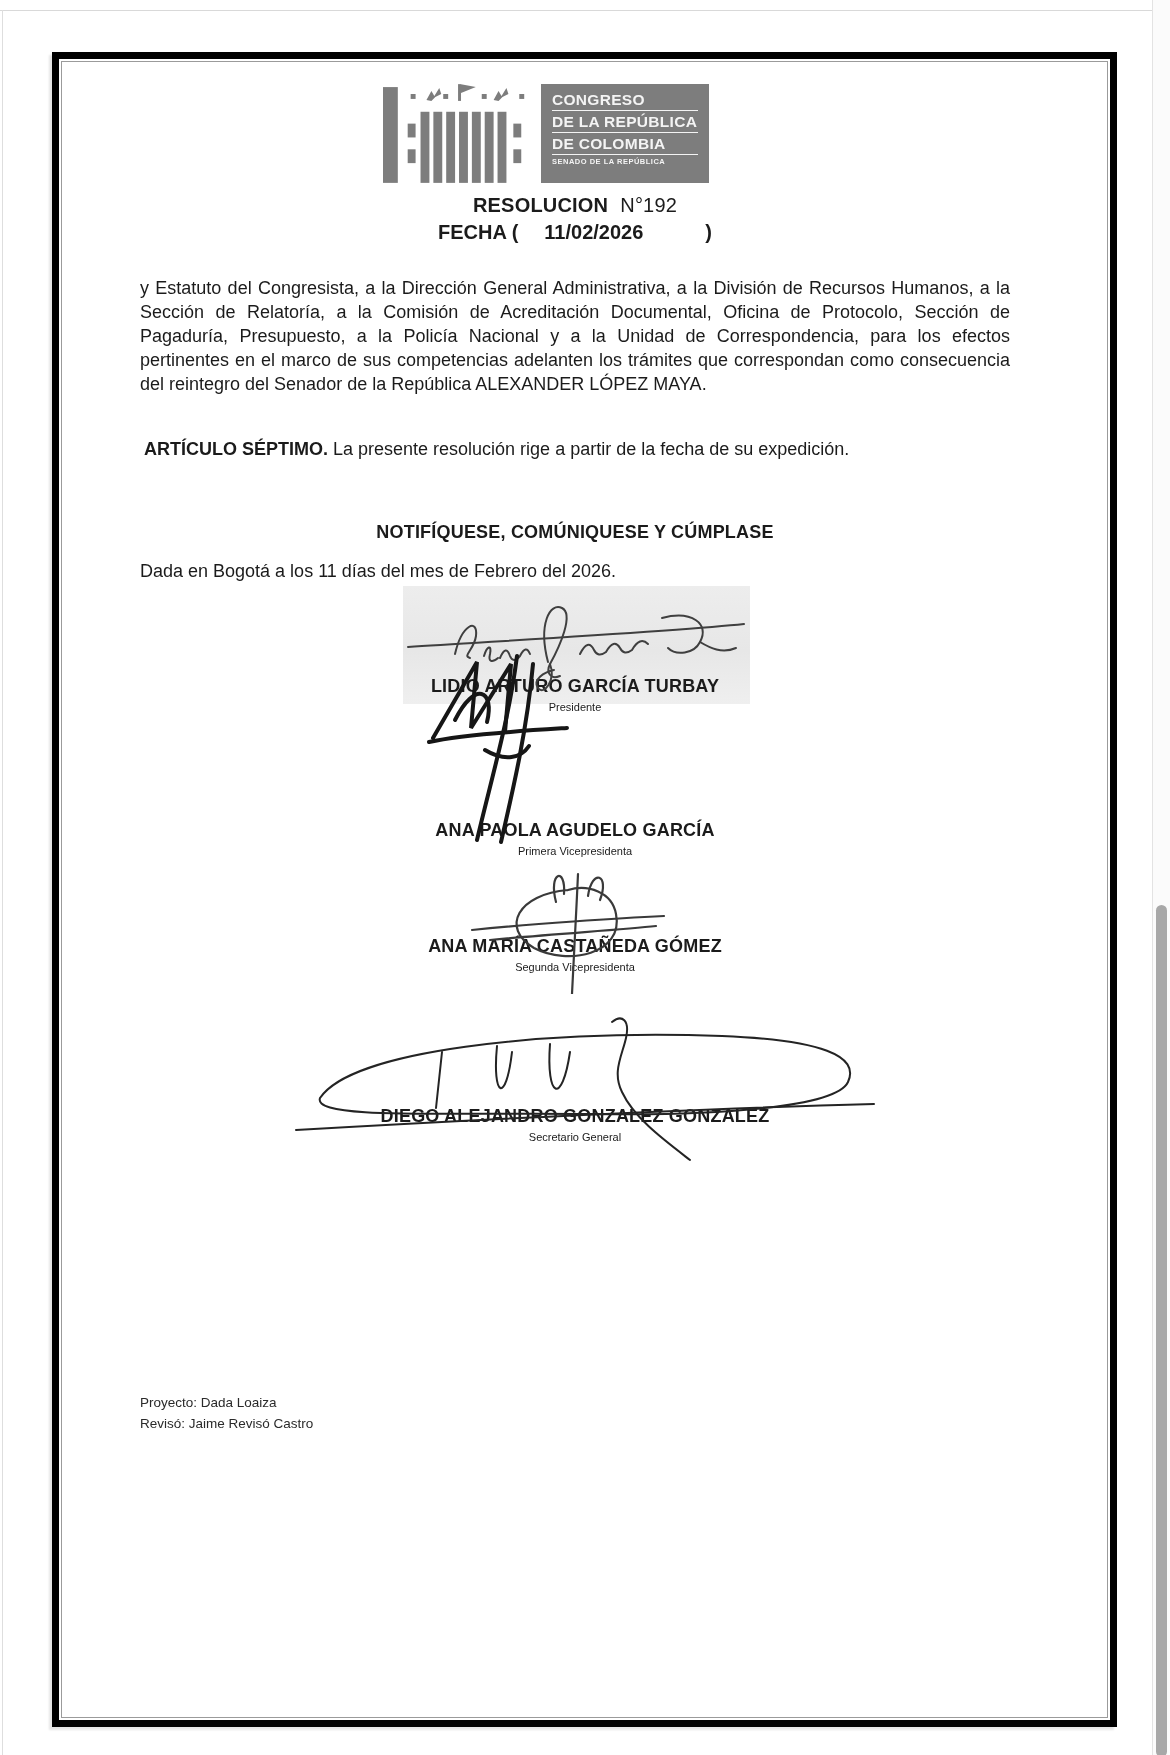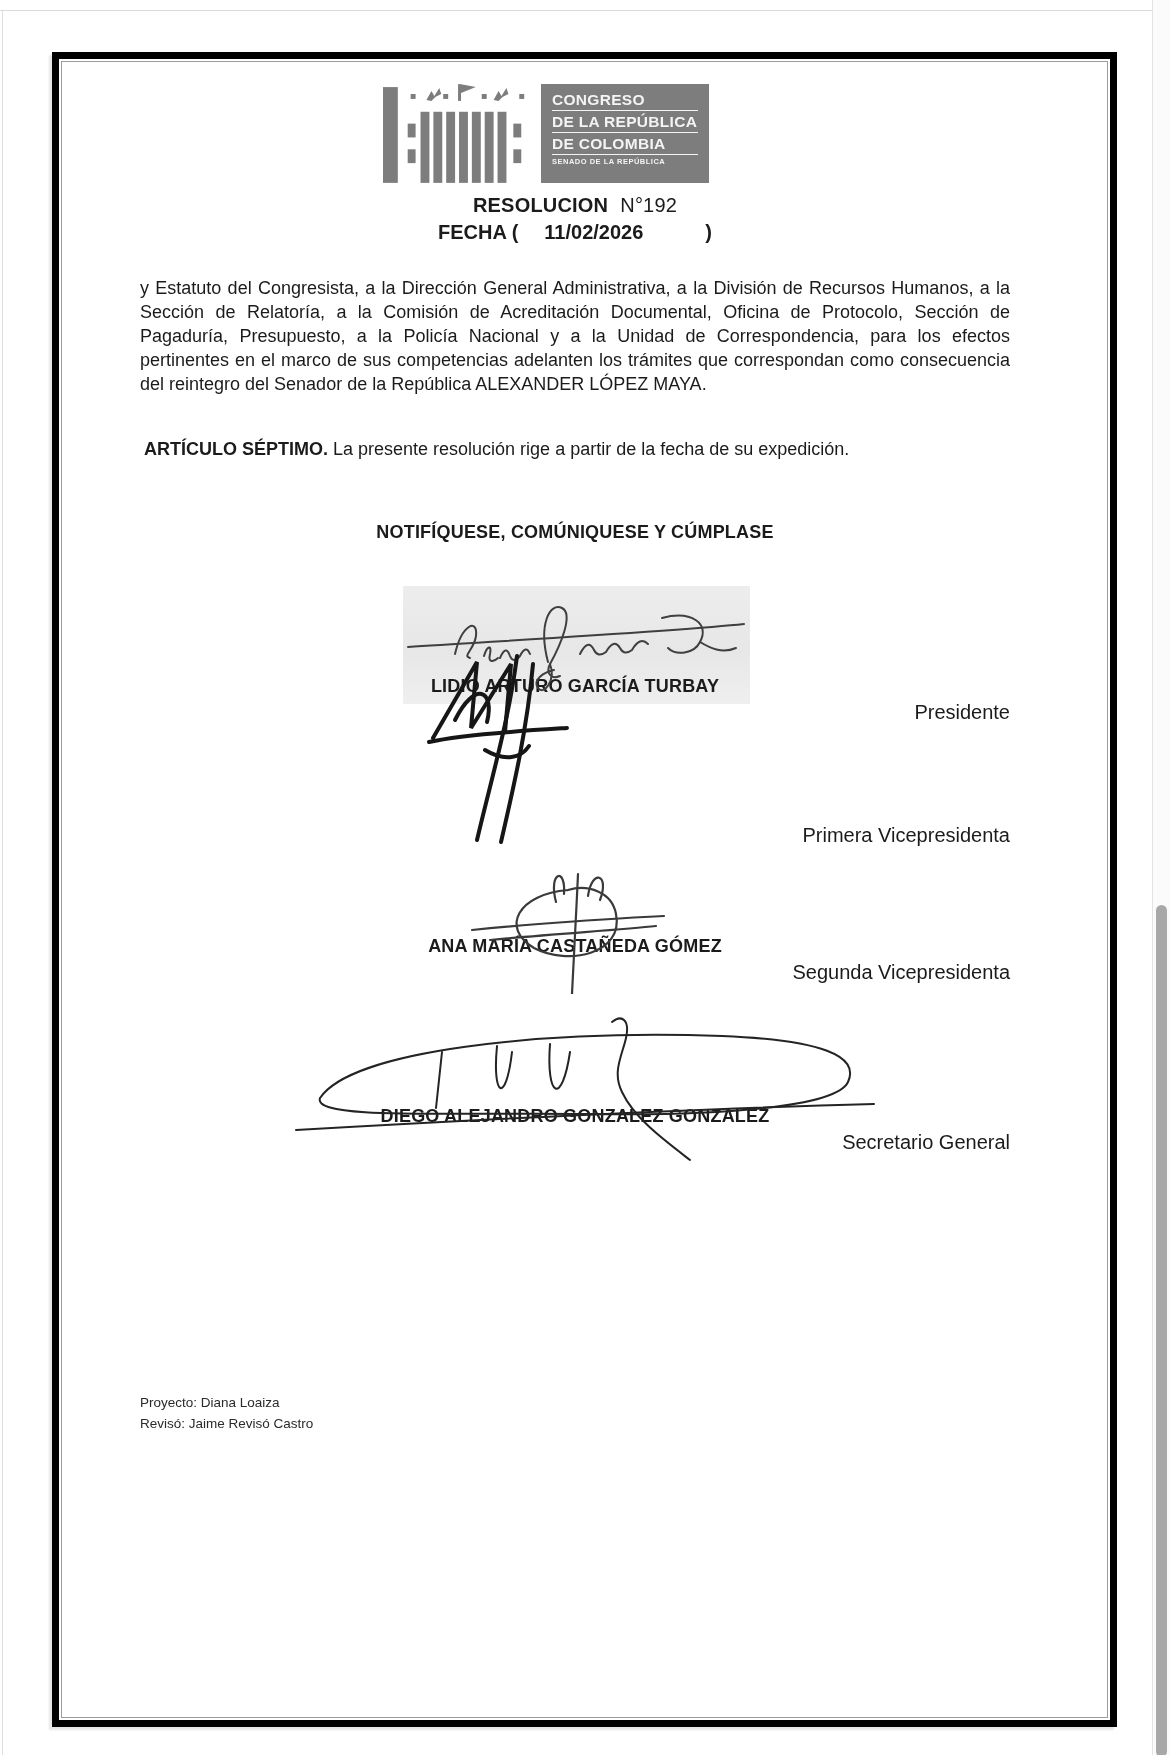--- a/index.html
+++ b/index.html
@@ -45,21 +45,21 @@
   .articulo { position:absolute; left:144px; top:437px; width:870px; font-size:18px; line-height:24px; }
   .articulo b { font-weight:bold; }
   .notifiquese { top:522px; font-size:18px; font-weight:bold; letter-spacing:0.2px; }
   .dada { position:absolute; left:140px; top:561px; width:870px; font-size:18px; }
 
   
   .sig-scan-bg { position:absolute; left:403px; top:586px; width:347px; height:118px;
                  background:linear-gradient(180deg,#ededed 0%,#e7e7e7 55%,#efefef 100%); z-index:1; }
   .sig-name-block { position:absolute; left:140px; width:870px; text-align:center; z-index:2; }
   .sig-name { font-size:18px; font-weight:bold; letter-spacing:0.2px; }
-  .sig-title { font-size:20px; margin-top:4px;text-align:right; }
+  .sig-title { font-size:11px; margin-top:4px; }
   .nb1 { top:676px; } .nb2 { top:820px; } .nb3 { top:936px; } .nb4 { top:1106px; }
   .sig-svg { position:absolute; z-index:3; pointer-events:none; }
   .svg1 { left:400px; top:584px; width:350px; height:125px; }
   .svg2 { left:425px; top:650px; width:150px; height:195px; }
   .svg3 { left:460px; top:866px; width:215px; height:128px; }
   .svg4 { left:292px; top:1012px; width:585px; height:150px; }
 
   
   .footer { position:absolute; left:140px; top:1392px; font-size:13.5px; line-height:21px; color:#2a2a2a; }
 </style>
@@ -123,20 +123,21 @@
   </div>
 
   <div class="paragraph">y Estatuto del Congresista, a la Dirección General Administrativa, a la División de Recursos Humanos, a la Sección de Relatoría, a la Comisión de Acreditación Documental, Oficina de Protocolo, Sección de Pagaduría, Presupuesto, a la Policía Nacional y a la Unidad de Correspondencia, para los efectos pertinentes en el marco de sus competencias adelanten los trámites que correspondan como consecuencia del reintegro del Senador de la República ALEXANDER LÓPEZ MAYA.</div>
 
   <div class="articulo">
     <b>ARTÍCULO SÉPTIMO.</b><span> La presente resolución rige a partir de la fecha de su expedición.</span>
   </div>
 
   <div class="center-block notifiquese">NOTIFÍQUESE, COMÚNIQUESE Y CÚMPLASE</div>
 
+  <div class="dada">Dada en Bogotá a los 11 días del mes de Febrero del 2026.</div>
 
   <div class="sig-scan-bg"></div>
   <svg class="sig-svg svg1" viewBox="0 0 350 125">
     <g fill="none" stroke="#3f3f3f" stroke-width="2" stroke-linecap="round">
       <path d="M8,63 C100,57 280,47 344,40"></path>
       <path d="M55,70 C62,40 78,34 76,52 C74,66 62,72 70,74"></path>
       <path d="M84,72 c3,-10 8,-12 6,-2 c-2,8 2,9 8,4"></path>
       <path d="M100,74 q6,-14 10,-2 q3,8 10,0 q6,-12 10,-2"></path>
       <path d="M148,78 C138,40 150,18 162,24 C174,30 160,62 150,80 C146,88 150,96 160,92"></path>
       <path d="M150,80 C156,96 144,112 138,104 C132,96 144,88 154,86"></path>
@@ -154,20 +155,21 @@
     <g fill="none" stroke="#161616" stroke-width="4" stroke-linecap="round">
       <path d="M8,88 L52,12 L46,78 L86,14 L80,82"></path>
       <path d="M30,70 C50,30 70,40 62,72"></path>
       <path d="M92,6 C84,70 66,130 52,190"></path>
       <path d="M108,14 C102,80 88,140 76,192"></path>
       <path d="M4,92 C40,84 110,80 142,78"></path>
       <path d="M60,100 C80,112 96,108 104,96"></path>
     </g>
   </svg>
   <div class="sig-name-block nb2">
+    <div class="sig-name">ANA PAOLA AGUDELO GARCÍA</div>
     <div class="sig-title">Primera Vicepresidenta</div>
   </div>
 
   <svg class="sig-svg svg3" viewBox="0 0 215 128">
     <g fill="none" stroke="#3a3a3a" stroke-width="2.2" stroke-linecap="round">
       <path d="M96,36 C88,6 106,0 104,28"></path>
       <path d="M128,30 C132,2 150,8 140,34"></path>
       <path d="M108,24 C58,28 40,62 74,82 C108,100 164,88 156,48 C152,26 128,18 108,24"></path>
       <path d="M12,64 C70,58 160,52 204,50"></path>
       <path d="M30,74 C90,68 160,64 196,60"></path>
@@ -188,17 +190,17 @@
       <path d="M320,10 C330,2 338,8 334,26 C330,44 320,60 330,80 C342,106 372,128 398,148"></path>
       <path d="M4,118 C180,108 420,96 582,92"></path>
     </g>
   </svg>
   <div class="sig-name-block nb4">
     <div class="sig-name">DIEGO ALEJANDRO GONZALEZ GONZALEZ</div>
     <div class="sig-title">Secretario General</div>
   </div>
 
   <div class="footer">
-    <div>Proyecto: Diana Loaiza</div>
+    <div>Proyecto: Dada Loaiza</div>
     <div>Revisó: Jaime Revisó Castro</div>
   </div>
 
 </div>
 
 </body></html>

